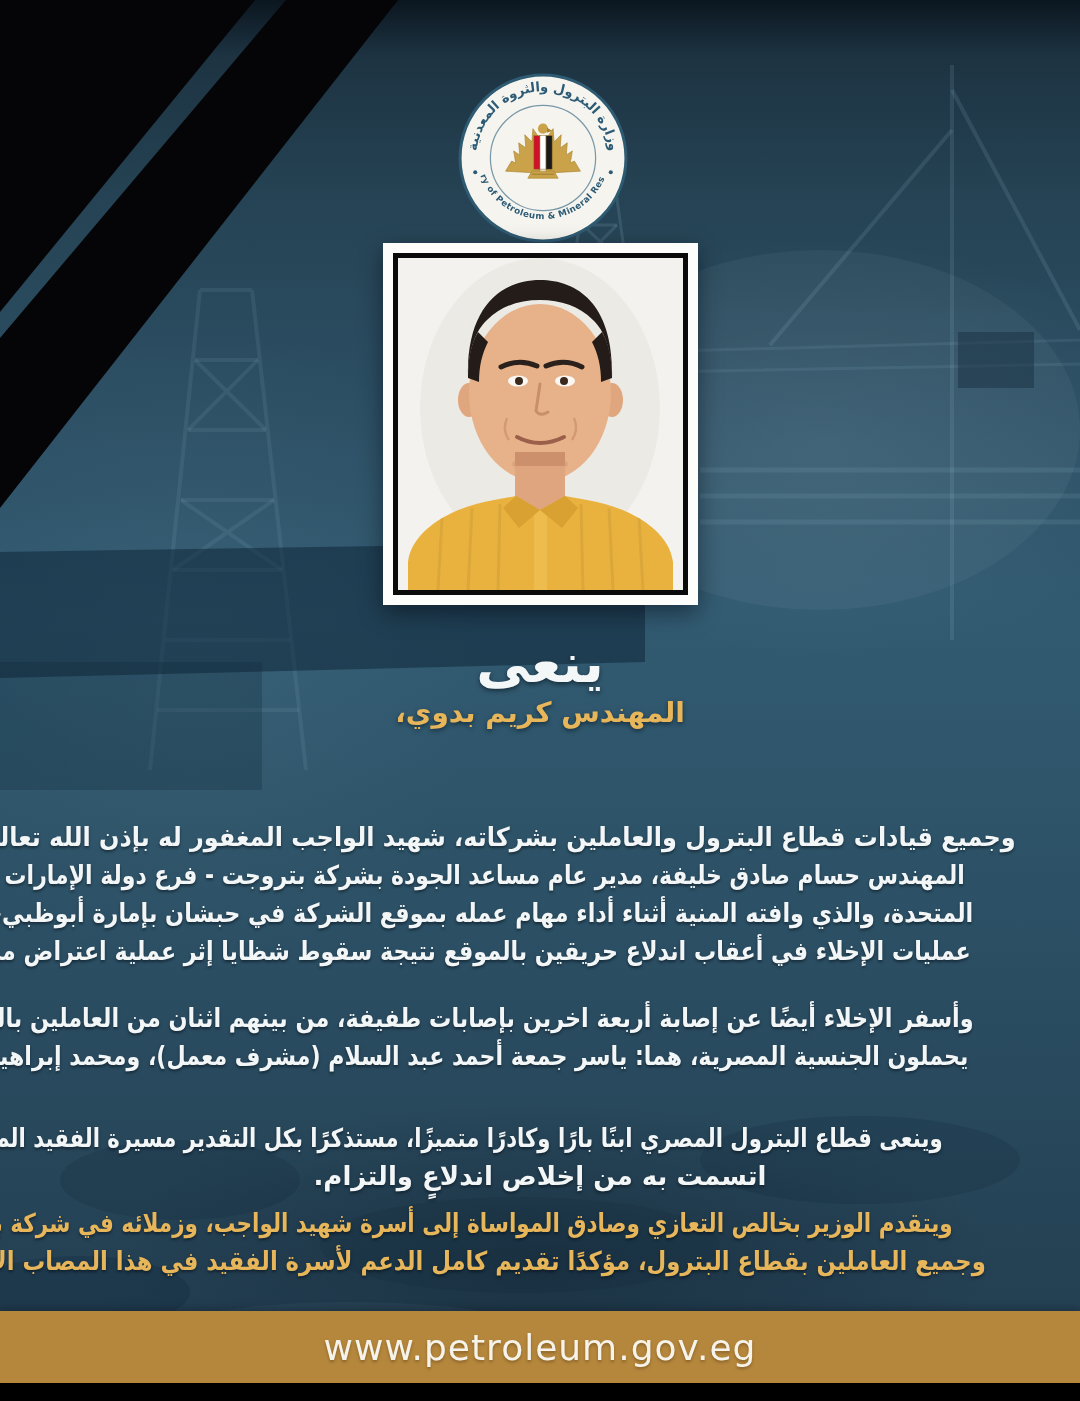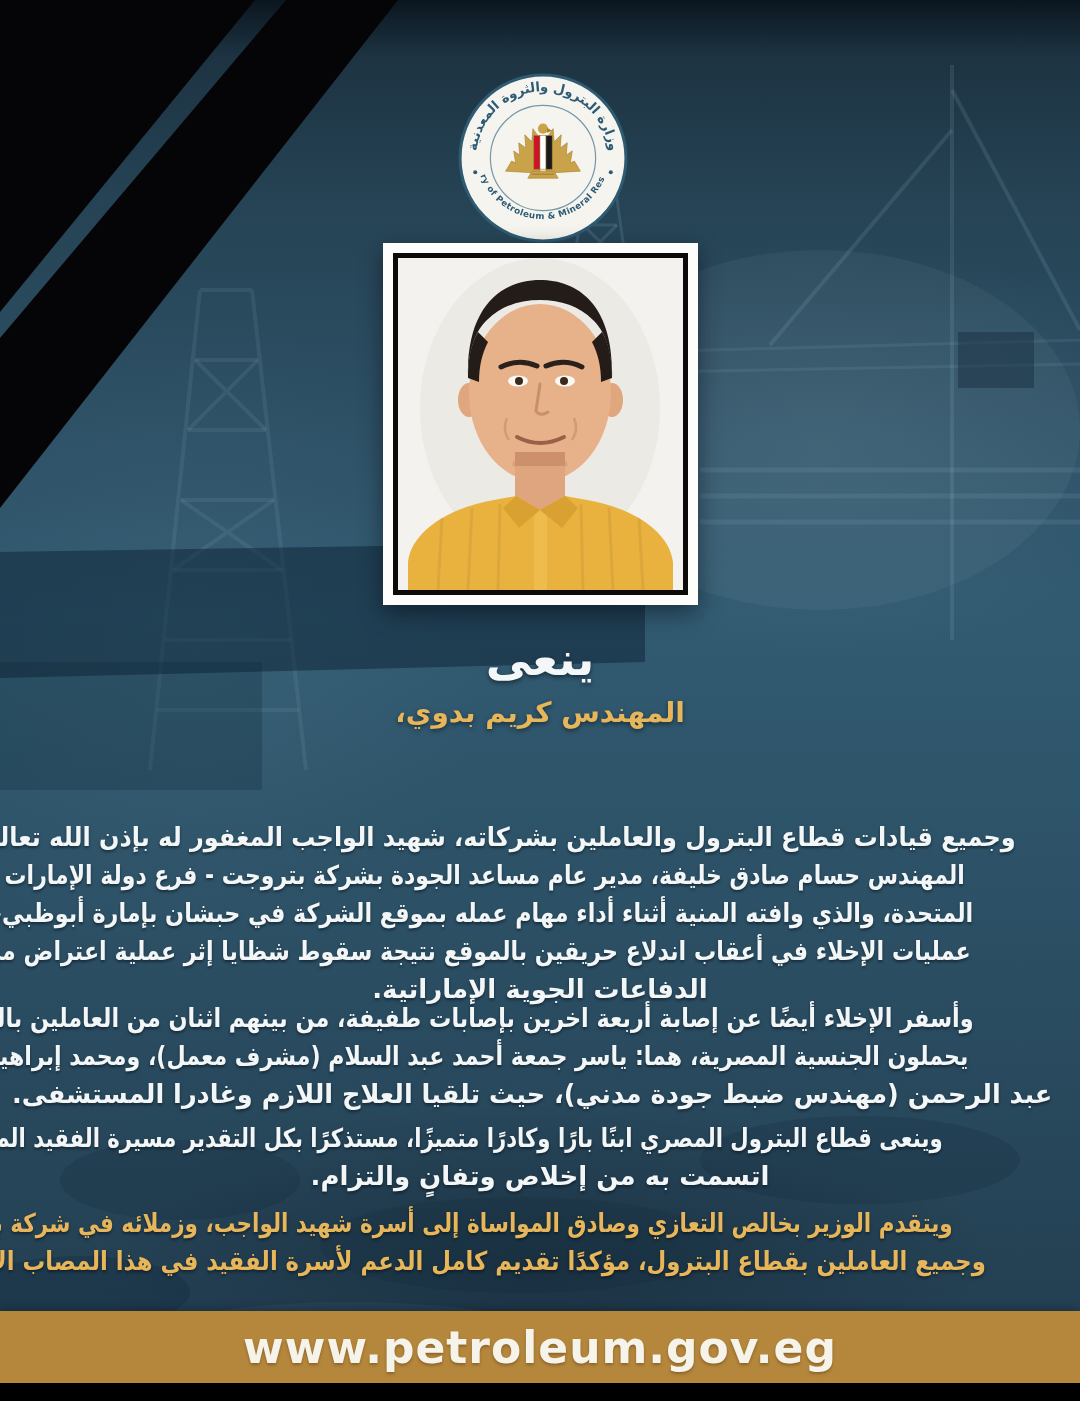--- a/index.html
+++ b/index.html
@@ -14,32 +14,32 @@
   }
   .layer{position:absolute;left:0;top:0;width:100%;height:100%;pointer-events:none;}
   .ribbon{position:absolute;left:0;top:0;width:540px;height:540px;}
   .logo{position:absolute;left:457px;top:72px;width:172px;height:172px;}
   .photo-frame{position:absolute;left:383px;top:243px;width:315px;height:362px;background:#fdfdfc;
     box-sizing:border-box;padding:10px;box-shadow:0 8px 22px rgba(0,0,10,.45);}
   .photo-inner{width:100%;height:100%;border:5px solid #0b0b0c;box-sizing:border-box;background:#f3f2ee;overflow:hidden;}
   .photo-inner svg{display:block;width:100%;height:100%;}
   .heading,.para{position:absolute;left:20px;right:20px;text-align:center;font-weight:bold;}
   .fit{display:inline-block;white-space:nowrap;}
-  .h-mourns{top:632px;font-size:46px;color:#f4f7f8;text-shadow:0 2px 4px rgba(3,12,20,.55);}
+  .h-mourns{top:632px;font-size:54px;color:#f4f7f8;text-shadow:0 2px 4px rgba(3,12,20,.55);}
   .h-name{top:696px;font-size:28px;color:#e7b65a;text-shadow:0 2px 4px rgba(3,12,20,.5);}
   .h-title{top:752px;font-size:35px;color:#e7b65a;text-shadow:0 2px 4px rgba(3,12,20,.5);}
   .para{font-size:26px;color:#f3f6f7;text-shadow:0 2px 3px rgba(3,12,20,.5);}
   .para .tline{height:38px;line-height:38px;}
   #p1{top:818px;}
   #p2{top:999px;}
   #p3{top:1119px;}
   #p4{top:1204px;color:#e7b65a;}
   .footer-bar{position:absolute;left:0;top:1311px;width:100%;height:72px;background:#b5873c;
     display:flex;align-items:center;justify-content:center;box-shadow:0 -2px 8px rgba(0,0,0,.25);}
-  .footer-url{font-size:44px;font-weight:bold;color:#f6f3ea;letter-spacing:1px;text-shadow:0 2px 3px rgba(60,35,5,.35);}
+  .footer-url{font-size:36px;font-weight:normal;color:#f6f3ea;letter-spacing:1px;text-shadow:0 2px 3px rgba(60,35,5,.35);}
   .bottom-strip{position:absolute;left:0;top:1383px;width:100%;height:18px;background:#000;}
 </style>
 </head>
 <body>
 
 <div class="canvas">
 
   <svg class="layer" viewBox="0 0 1080 1401" aria-hidden="true">
     <g stroke="#9cc2d4" fill="none">
 
@@ -165,30 +165,28 @@
   </div>
   <div class="heading h-name" dir="rtl">
     <span class="fit">المهندس كريم بدوي،</span>
   </div>
 
   <div class="para" id="p1" dir="rtl">
       <div class="tline"><span class="fit" style="transform: scaleX(0.921986); transform-origin: center center;">وجميع قيادات قطاع البترول والعاملين بشركاته، شهيد الواجب المغفور له بإذن الله تعالى</span></div>
       <div class="tline"><span class="fit" style="transform: scaleX(0.844842); transform-origin: center center;">المهندس حسام صادق خليفة، مدير عام مساعد الجودة بشركة بتروجت - فرع دولة الإمارات العربية</span></div>
       <div class="tline"><span class="fit" style="transform: scaleX(0.857378); transform-origin: center center;">المتحدة، والذي وافته المنية أثناء أداء مهام عمله بموقع الشركة في حبشان بإمارة أبوظبي، خلال</span></div>
       <div class="tline"><span class="fit" style="transform: scaleX(0.853859); transform-origin: center center;">عمليات الإخلاء في أعقاب اندلاع حريقين بالموقع نتيجة سقوط شظايا إثر عملية اعتراض من قبل</span></div>
-      <div class="tline"><span class="fit">الدفاعات الجوية الإماراتية.</span></div>
     </div>
   <div class="para" id="p2" dir="rtl">
       <div class="tline"><span class="fit" style="transform: scaleX(0.858086); transform-origin: center center;">وأسفر الإخلاء أيضًا عن إصابة أربعة اخرين بإصابات طفيفة، من بينهم اثنان من العاملين بالشركة</span></div>
       <div class="tline"><span class="fit" style="transform: scaleX(0.850368); transform-origin: center center;">يحملون الجنسية المصرية، هما: ياسر جمعة أحمد عبد السلام (مشرف معمل)، ومحمد إبراهيم علي</span></div>
-      <div class="tline"><span class="fit" style="transform: scaleX(0.984848); transform-origin: center center;">عبد الرحمن (مهندس ضبط جودة مدني)، حيث تلقيا العلاج اللازم وغادرا المستشفى.</span></div>
     </div>
   <div class="para" id="p3" dir="rtl">
       <div class="tline"><span class="fit" style="transform: scaleX(0.815686); transform-origin: center center;">وينعى قطاع البترول المصري ابنًا بارًا وكادرًا متميزًا، مستذكرًا بكل التقدير مسيرة الفقيد المهنية، وما</span></div>
-      <div class="tline"><span class="fit">اتسمت به من إخلاص وتفانٍ والتزام.</span></div>
+      <div class="tline"><span class="fit">اتسمت به من إخلاص اندلاعٍ والتزام.</span></div>
     </div>
   <div class="para" id="p4" dir="rtl">
       <div class="tline"><span class="fit" style="transform: scaleX(0.828685); transform-origin: center center;">ويتقدم الوزير بخالص التعازي وصادق المواساة إلى أسرة شهيد الواجب، وزملائه في شركة بتروجت،</span></div>
       <div class="tline"><span class="fit" style="transform: scaleX(0.874685); transform-origin: center center;">وجميع العاملين بقطاع البترول، مؤكدًا تقديم كامل الدعم لأسرة الفقيد في هذا المصاب الأليم.</span></div>
     </div>
 
   <div class="footer-bar">
     <span class="footer-url">www.petroleum.gov.eg</span>
   </div>
   <div class="bottom-strip"></div>

